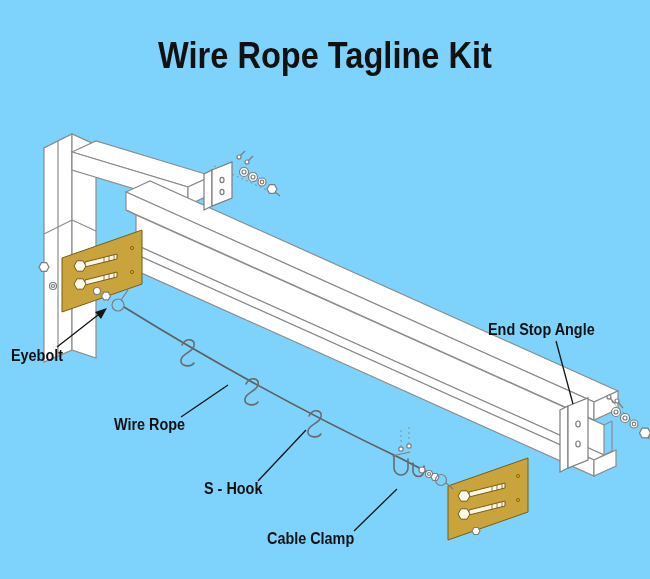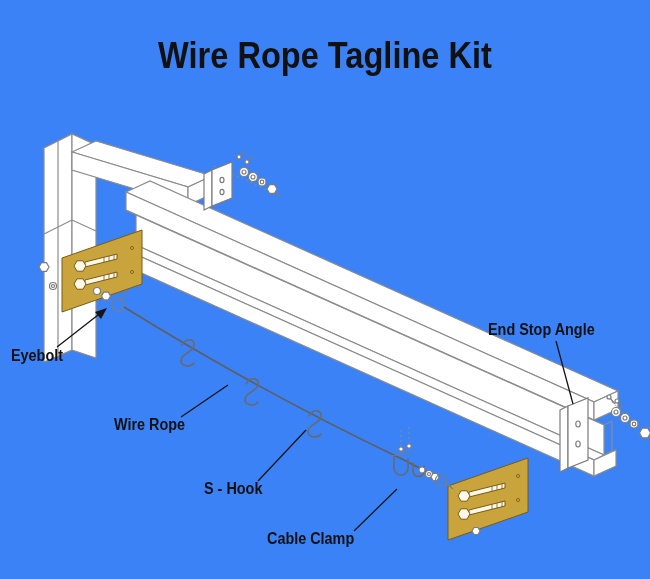--- a/index.html
+++ b/index.html
@@ -1,16 +1,16 @@
 <!DOCTYPE html>
 <html><head>
 <meta charset="utf-8">
 <style>
   html,body{margin:0;padding:0;background:#fff;}
-  .page{position:relative;width:650px;height:579px;background:#3b82f6;overflow:hidden;
+  .page{position:relative;width:650px;height:579px;background:#7dd3fc;overflow:hidden;
         font-family:"Liberation Sans",sans-serif;}
   .title{position:absolute;top:10px;left:0;width:650px;text-align:center;
          font-size:37px;font-weight:bold;color:#111;letter-spacing:0px;
          transform:scaleX(0.88);transform-origin:center top;white-space:nowrap;}
   .label{position:absolute;font-size:16px;font-weight:bold;color:#111;
          transform:scaleX(0.9);transform-origin:left top;white-space:nowrap;}
   svg{position:absolute;top:0;left:0;}
   .frame{stroke:#8c8c8c;stroke-width:1.2;fill:#fff;}
   .frameline{stroke:#8c8c8c;stroke-width:1.2;fill:none;}
   .hw{stroke:#7d7d7d;stroke-width:1.2;fill:#fff;}

